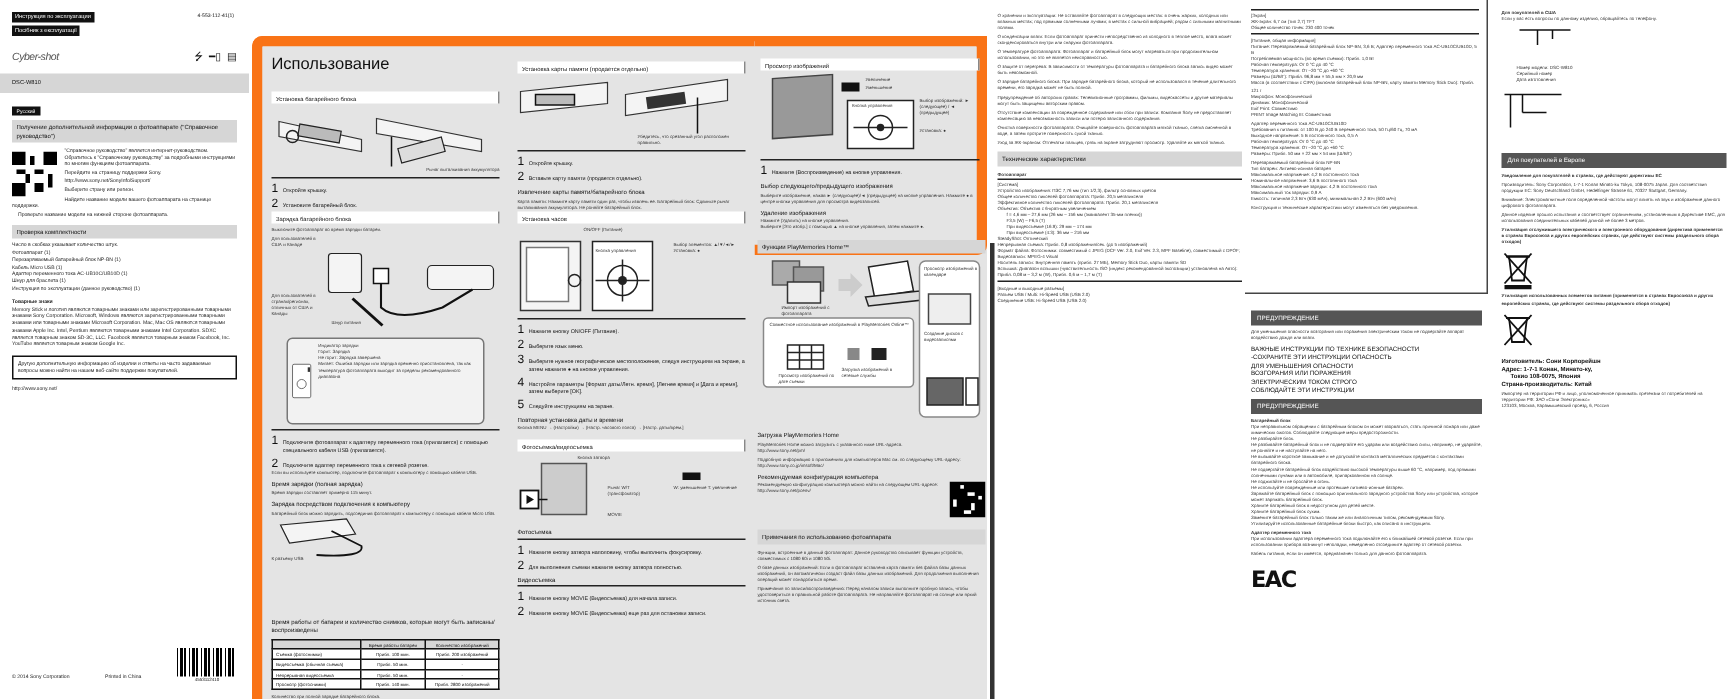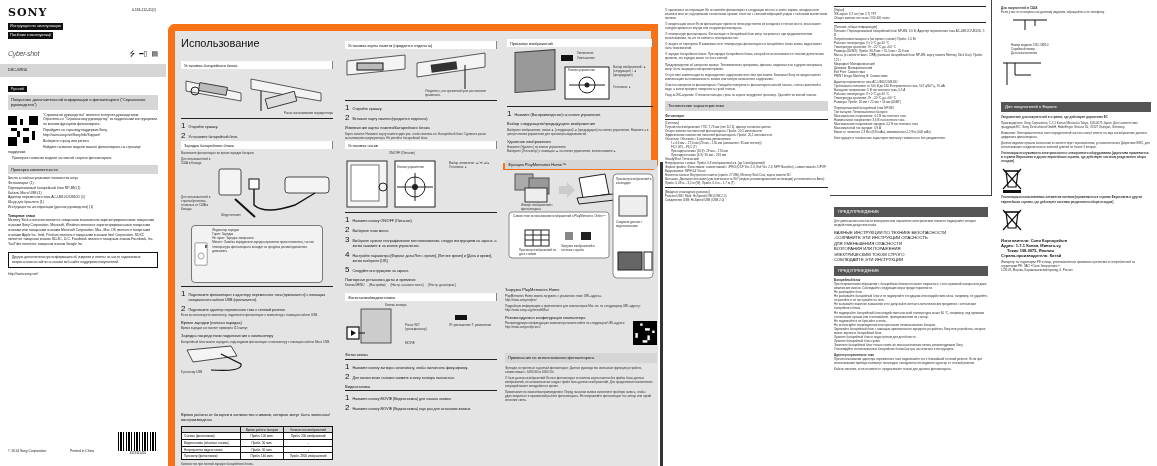--- a/index.html
+++ b/index.html
@@ -60,21 +60,20 @@
   .warn-big { font-size: 4.2px; line-height: 1.3; margin-top: 3px; }
   .eac { font-family: "DejaVu Sans", sans-serif; font-weight: bold; font-size: 15px; letter-spacing: -1px; margin-top: 5px; }
   #c7 { left: 995px; width: 162px; padding: 6px 6px 0 6px; }
   .weee { width: 22px; height: 26px; float: left; margin: 2px 4px 2px 0; }
   .left-border { position: absolute; left: 660px; top: 162px; width: 3px; height: 304px; background: #333; }
 </style>
 </head>
 <body>
 
 <div class="col" id="c1">
-  <div class="sony">SONY</div>
   <div class="partno">4-553-112-41(1)</div>
   <div><span class="blk">Инструкция по эксплуатации</span></div>
   <div><span class="blk">Посібник з експлуатації</span></div>
   <div class="cyber-row">
     <span class="cyber">Cyber-shot</span>
     <span class="icons-row">
       <span>⭍</span>
       <span>━▯</span>
       <span>▤</span>
     </span>
@@ -519,20 +518,21 @@
       <div>Не используйте поврежденные или протекшие литиево-ионные батареи.</div>
       <div>Заряжайте батарейный блок с помощью оригинального зарядного устройства Sony или устройства, которое может заряжать батарейный блок.</div>
       <div>Храните батарейный блок в недоступном для детей месте.</div>
       <div>Храните батарейный блок сухим.</div>
       <div>Замените батарейный блок только таким же или аналогичным типом, рекомендуемым Sony.</div>
       <div>Утилизируйте использованные батарейные блоки быстро, как описано в инструкциях.</div>
       <div style="font-weight:bold;margin-top:2px;">Адаптер переменного тока</div>
       <div>При использовании адаптера переменного тока подключайте его к ближайшей сетевой розетке. Если при использовании прибора возникнут неполадки, немедленно отсоедините адаптер от сетевой розетки.</div>
       <div style="margin-top:2px;">Кабель питания, если он имеется, предназначен только для данного фотоаппарата.</div>
     </div>
+    <div class="eac">EAC</div>
   </div>
 </div>
 
 <div class="col" id="c7">
   <div class="tiny">
     <div style="font-weight:bold;">Для покупателей в США</div>
     <div>Если у вас есть вопросы по данному изделию, обращайтесь по телефону.</div>
     <svg width="40" height="26" viewBox="0 0 40 26" style="margin:2px 0 0 10px;">
       <line x1="2" y1="4" x2="36" y2="4" stroke="#111"></line>
       <line x1="14" y1="4" x2="14" y2="14" stroke="#111"></line>

